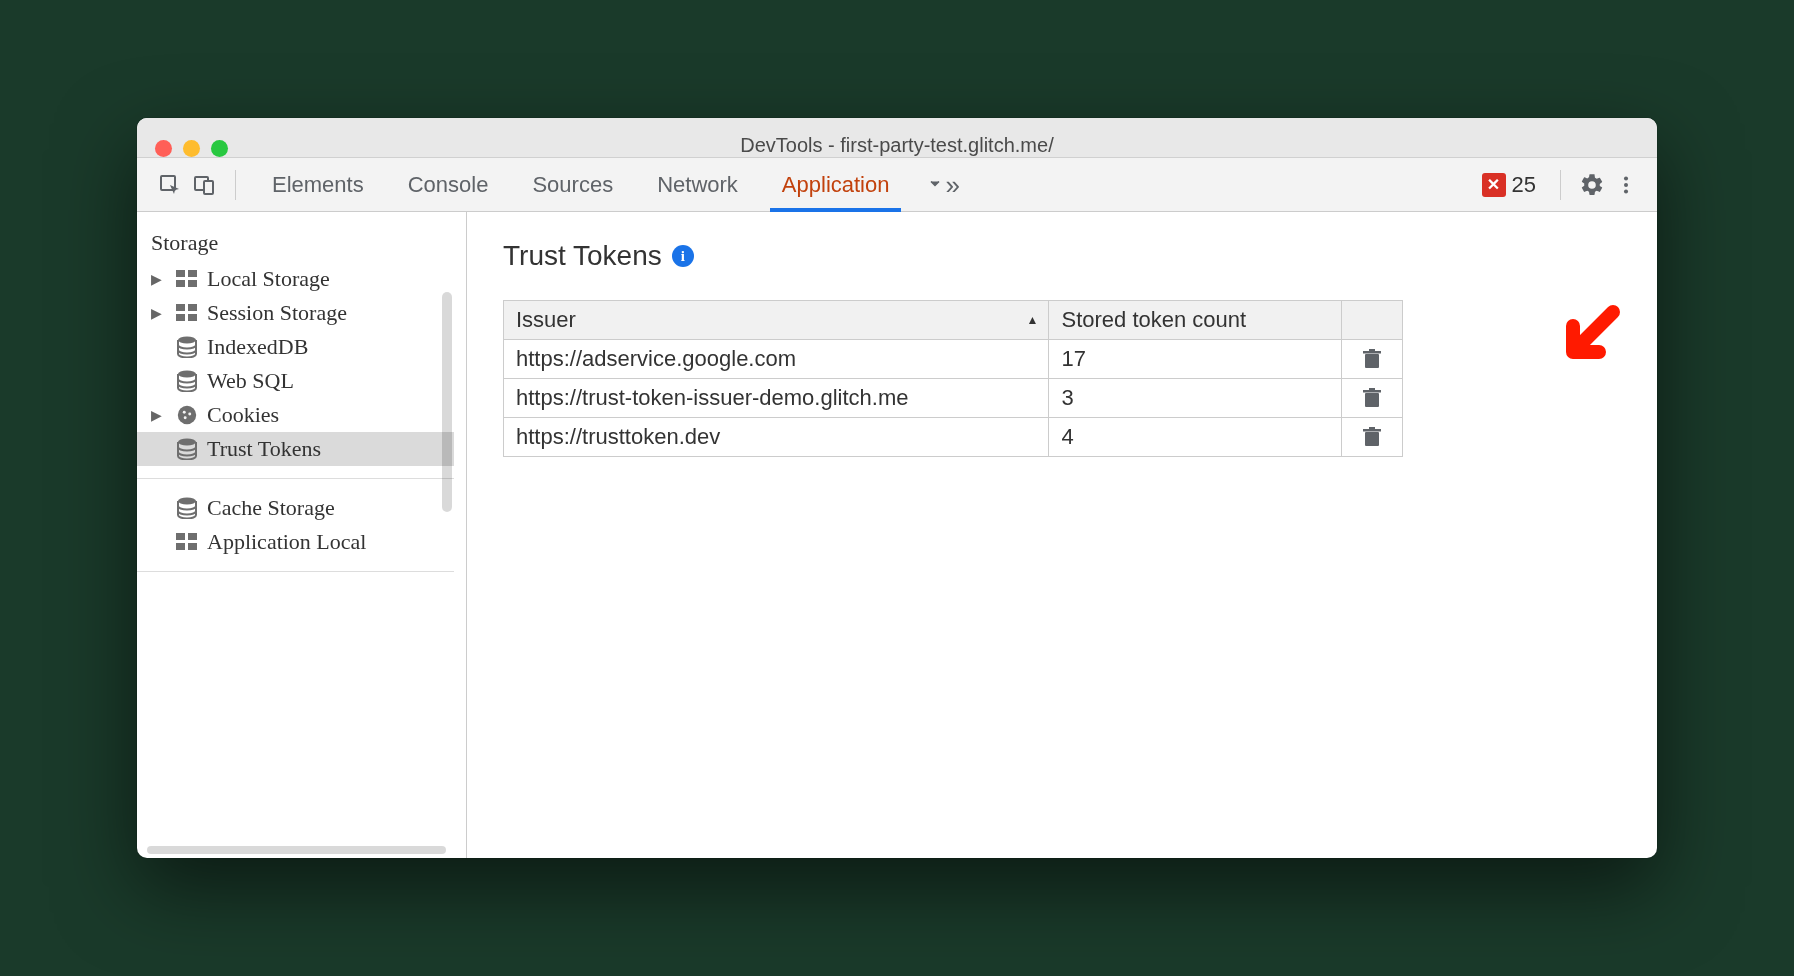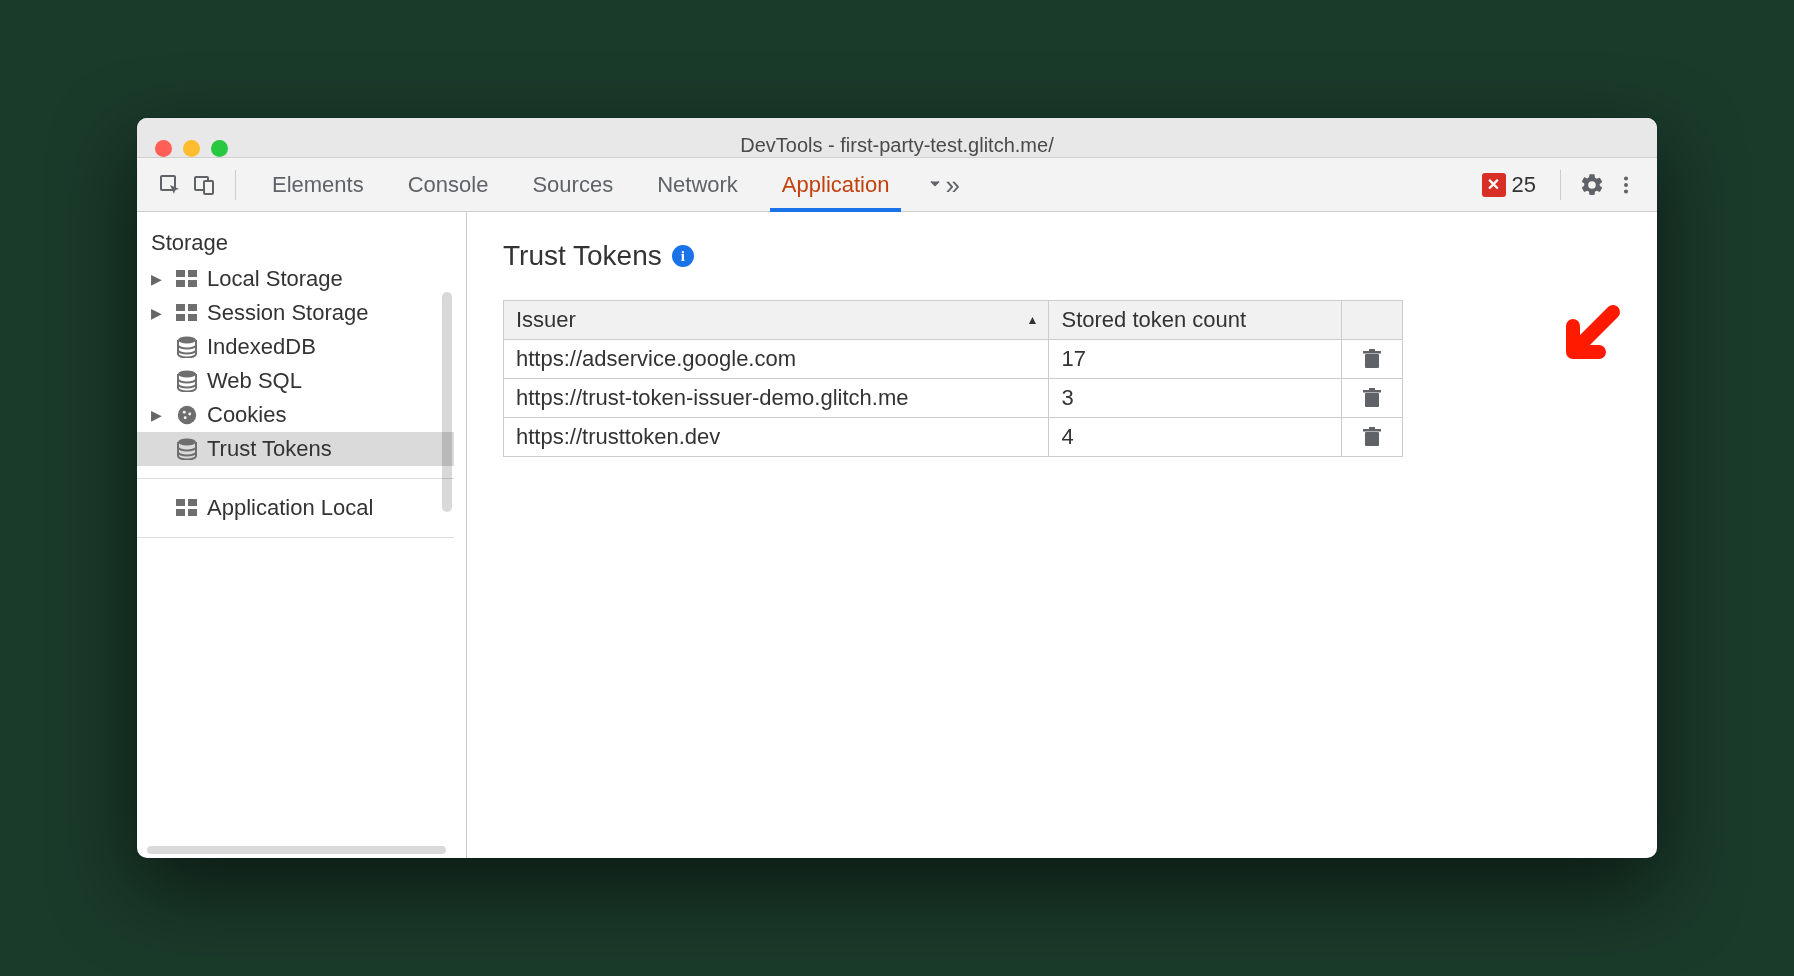--- a/index.html
+++ b/index.html
@@ -103,20 +103,21 @@
     flex: 1;
     display: flex;
     min-height: 0;
   }
   .sidebar {
     width: 330px;
     border-right: 1px solid #ccc;
     overflow-y: auto;
     padding: 8px 12px 0 0;
     position: relative;
+    font-family: Liberation Serif, serif;
   }
   .sidebar-section-title {
     font-size: 22px;
     color: #333;
     padding: 10px 14px 6px 14px;
   }
   .tree-item {
     display: flex;
     align-items: center;
     gap: 8px;
@@ -336,20 +337,32 @@
               <path d="M1 9v5c0 1.9 4 3.5 9 3.5s9-1.6 9-3.5V9" fill="none" stroke="currentColor" stroke-width="2"></path>
               <path d="M1 14v4c0 1.9 4 3.5 9 3.5s9-1.6 9-3.5v-4" fill="none" stroke="currentColor" stroke-width="2"></path>
             </svg>
           </span>
         <span>Trust Tokens</span>
       </div>
 
       <div class="sidebar-divider"></div>
 
 
+      <div class="tree-item">
+        <span class="arrow blank">▶</span>
+        <span class="tree-icon">
+            <svg width="20" height="22" viewBox="0 0 20 22" fill="currentColor">
+              <ellipse cx="10" cy="4" rx="9" ry="3.5"></ellipse>
+              <path d="M1 4v5c0 1.9 4 3.5 9 3.5s9-1.6 9-3.5V4" fill="none" stroke="currentColor" stroke-width="2"></path>
+              <path d="M1 9v5c0 1.9 4 3.5 9 3.5s9-1.6 9-3.5V9" fill="none" stroke="currentColor" stroke-width="2"></path>
+              <path d="M1 14v4c0 1.9 4 3.5 9 3.5s9-1.6 9-3.5v-4" fill="none" stroke="currentColor" stroke-width="2"></path>
+            </svg>
+          </span>
+        <span>Cache Storage</span>
+      </div>
 
       <div class="tree-item">
         <span class="arrow blank">▶</span>
         <span class="tree-icon">
             <svg width="22" height="18" viewBox="0 0 22 18" fill="currentColor">
               <rect x="0" y="0" width="9" height="7"></rect>
               <rect x="12" y="0" width="9" height="7"></rect>
               <rect x="0" y="10" width="9" height="7"></rect>
               <rect x="12" y="10" width="9" height="7"></rect>
             </svg>

